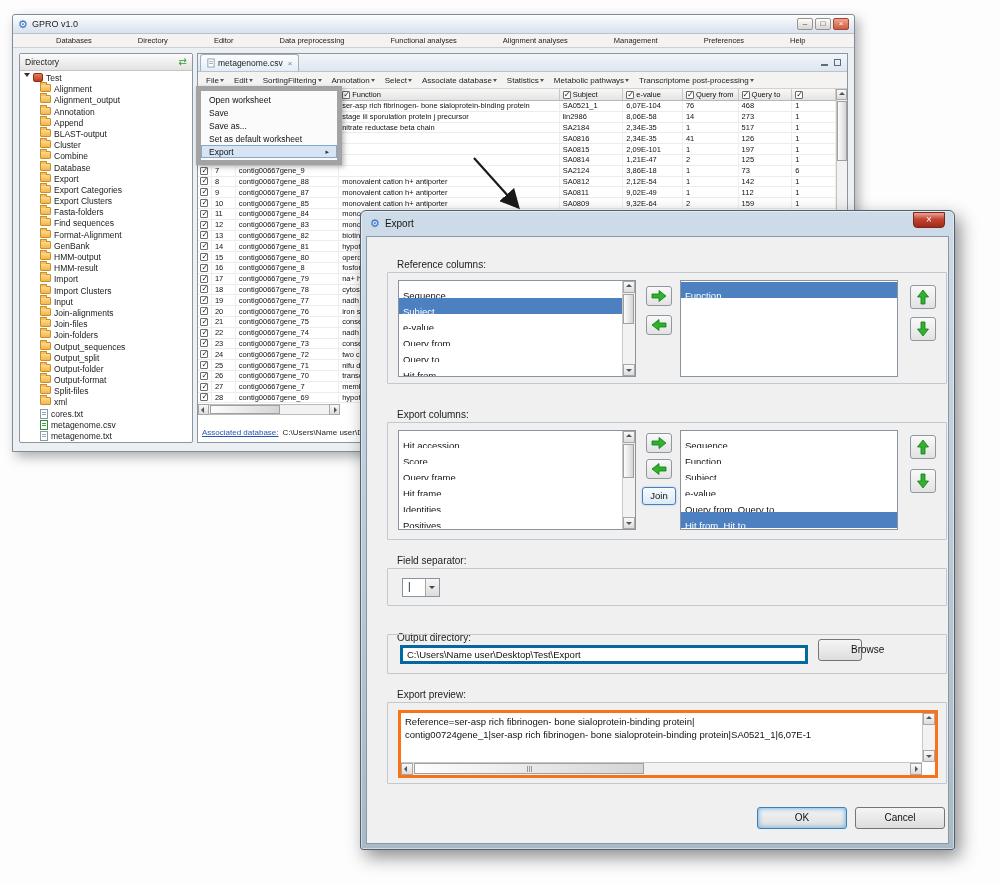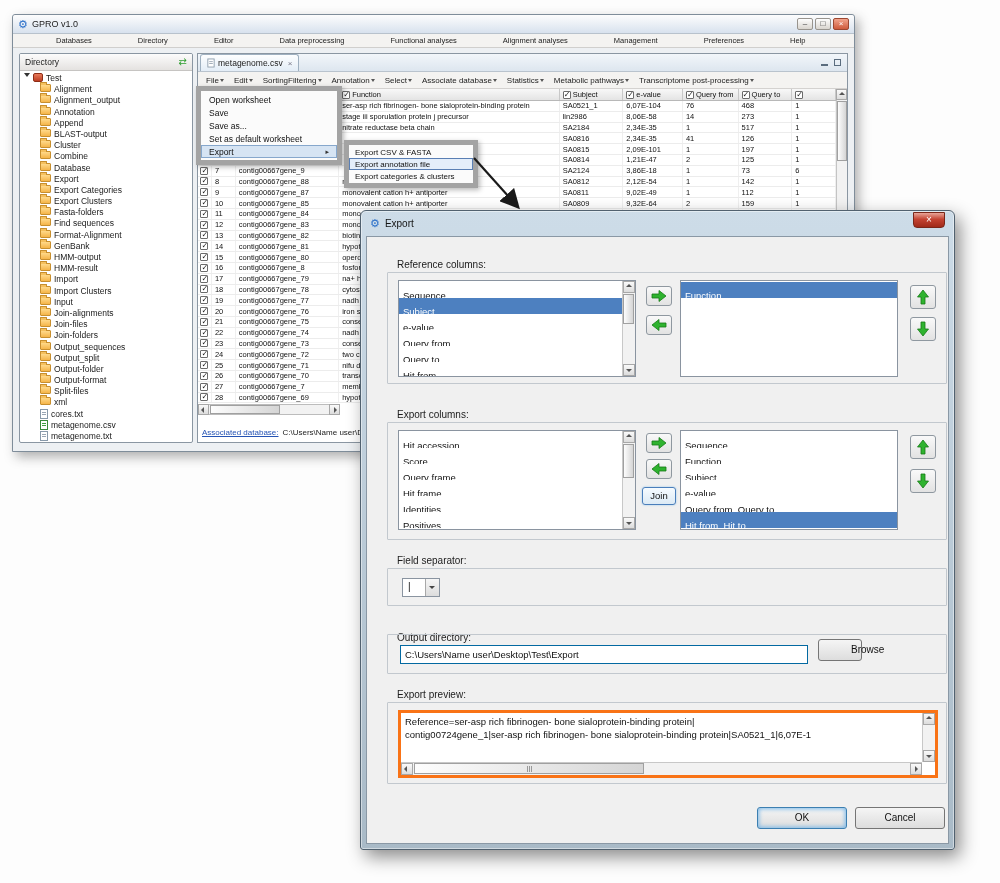--- a/index.html
+++ b/index.html
@@ -139,21 +139,21 @@
   .ud-btn { position:absolute; width:26px; height:24px; background:linear-gradient(#f9f9f9,#e2e2e2);
     border:1px solid #8f98a0; border-radius:3px; display:flex; align-items:center; justify-content:center; }
   .join-btn { position:absolute; width:34px; height:18px; font-size:9.5px; color:#111; text-align:center; line-height:16px;
     background:linear-gradient(#f6fbff,#dceaf5); border:1px solid #4a7ebb; border-radius:3px; box-shadow:0 0 2px #8fc0e8; }
 
   .combo { position:absolute; height:19px; background:#fff; border:1px solid #8a94a0; display:flex; }
   .combo-value { flex:1; font-size:10px; padding:2px 0 0 5px; color:#111; }
   .combo-btn { width:14px; background:linear-gradient(#f6f6f6,#dcdcdc); border-left:1px solid #a8a8a8; position:relative; }
   .combo-btn::after { content:""; position:absolute; left:3px; top:7px; border:3.5px solid transparent; border-top-color:#444; border-bottom-width:0; }
 
-  .dir-input { position:absolute; height:19px; background:#fff; border:1px solid #0369a1; font-size:9.5px; color:#111;
+  .dir-input { position:absolute; height:19px; background:#fff; border:3px solid #0369a1; font-size:9.5px; color:#111;
     padding:0 4px; font-family:"Liberation Sans", sans-serif; }
   .dlg-btn { position:absolute; height:22px; background:linear-gradient(#f5f5f5,#dddddd);
     border:1px solid #757575; border-radius:3px; font-size:10px; color:#111; text-align:center; line-height:20px; }
   .dlg-btn.default { border-color:#3c7fb1; box-shadow:inset 0 0 4px 1px #7ab8e8; }
 
   .preview-box { position:absolute; background:#fff; border:3px solid #f97316; }
   .preview-text { position:absolute; left:4px; top:2px; right:16px; bottom:15px; overflow:hidden;
     font-size:9.5px; line-height:13px; white-space:nowrap; color:#111; }
   .preview-box .hscroll { position:absolute; left:0; right:13px; bottom:0; height:13px; background:#f2f2f2; border-top:1px solid #c8c8c8; }
   .preview-box .hscroll .sb-btn { top:0; height:12px; width:12px; }
@@ -830,32 +830,20 @@
       <div class="menu-row">
         <span>Set as default worksheet</span>
 
       </div>
       <div class="menu-row selected has-submenu">
         <span>Export</span>
         <span class="submenu-arrow">▸</span>
       </div>
     </div>
 
-  <div class="export-submenu popup">
-
-  <div class="menu-row">
-        <span>Export CSV &amp; FASTA</span>
-      </div>
-      <div class="menu-row selected">
-        <span>Export annotation file</span>
-      </div>
-      <div class="menu-row">
-        <span>Export categories &amp; clusters</span>
-      </div>
-    </div>
 
   <svg class="annot-arrow" width="80" height="80" viewBox="0 0 80 80">
     <defs>
       <marker id="arrowhead" markerWidth="9" markerHeight="9" refX="7" refY="4.5" orient="auto">
         <path d="M0,0 L9,4.5 L0,9 Z" fill="#1a1a1a"></path>
       </marker>
     </defs>
     <path d="M12 10 L55 58" stroke="#1a1a1a" stroke-width="2.2" fill="none" marker-end="url(#arrowhead)"></path>
   </svg>
 

